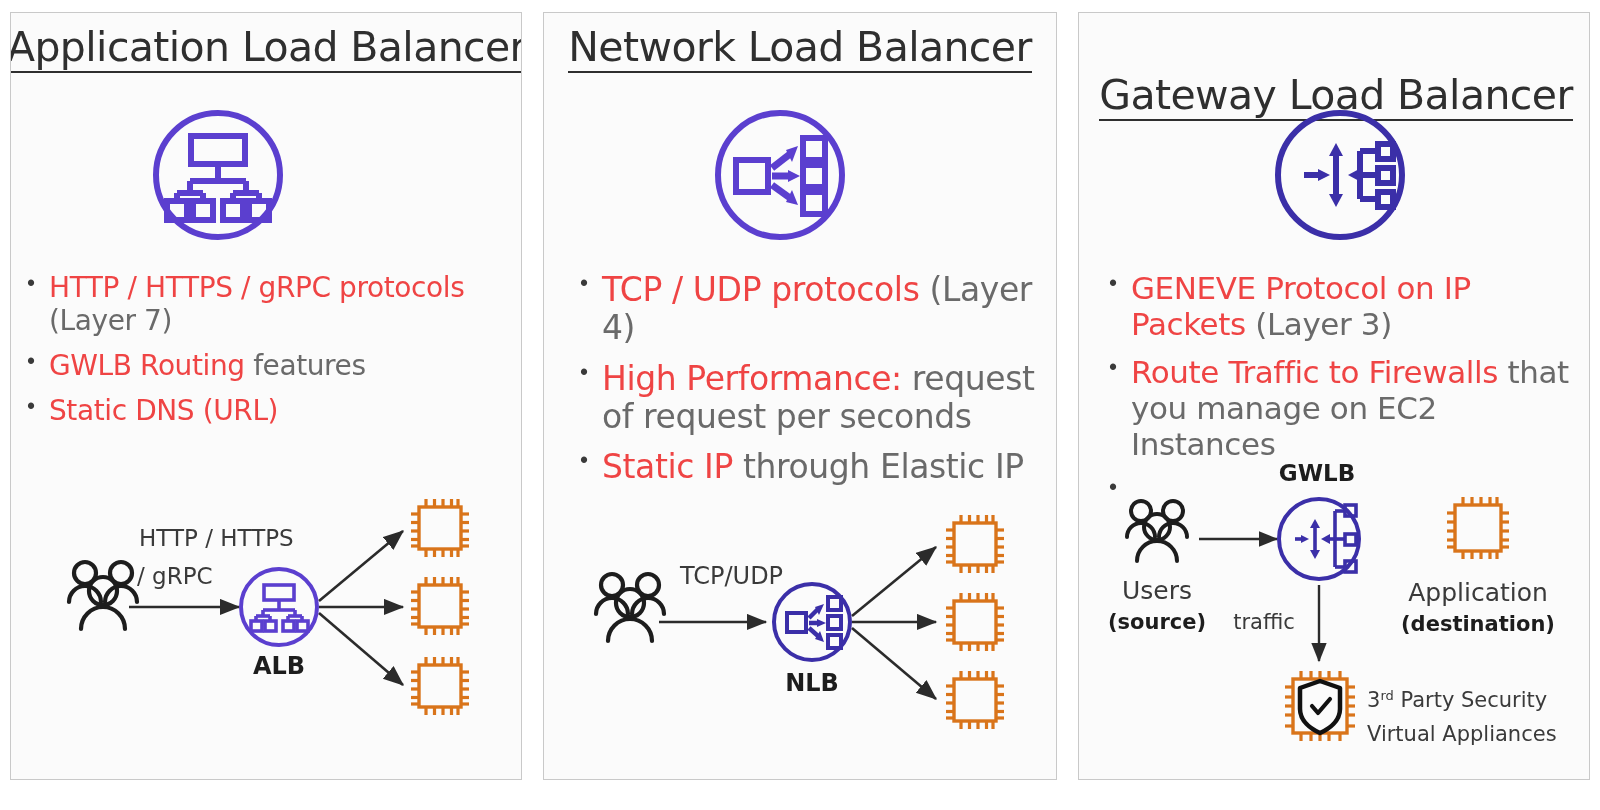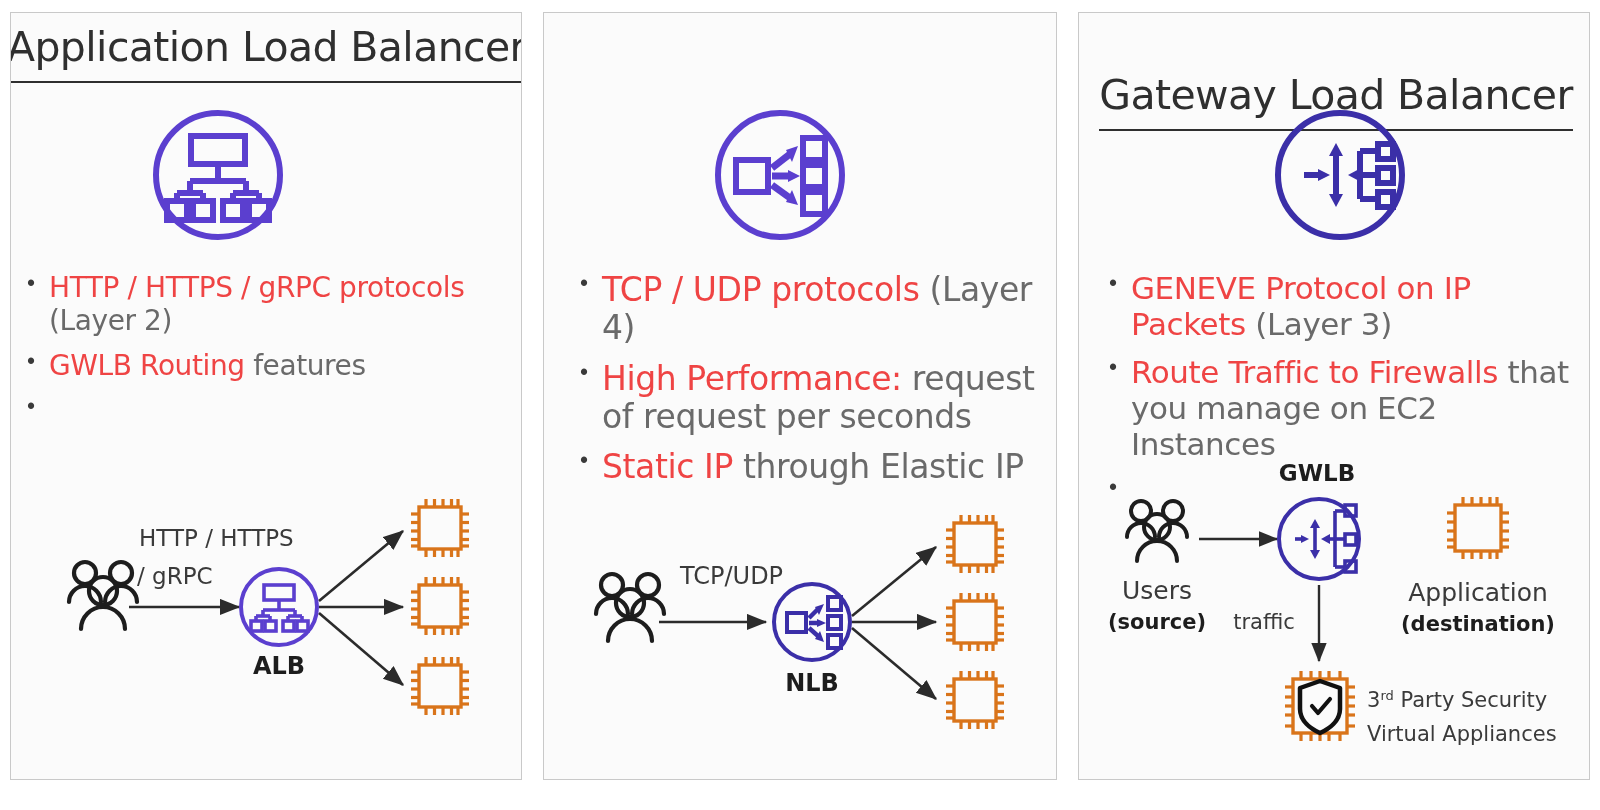--- a/index.html
+++ b/index.html
@@ -34,21 +34,21 @@
   .title{
     font-family:"DejaVu Sans","Liberation Sans",sans-serif;
     font-weight:400;
     font-size:41px;
     line-height:1;
     color:#2f2f2f;
     letter-spacing:-0.6px;
     white-space:nowrap;
     display:inline-block;
     border-bottom:2px solid #2f2f2f;
-    padding-bottom:13px;
+    padding-bottom:3px;
   }
   .title-wrap{position:absolute;left:0;top:14px;width:100%;text-align:center;}
   .p1 .title-wrap{left:-4px;}
   .p3 .title-wrap{left:2px;margin-top:48px;}
 
   
   .hero{position:absolute;top:92px;left:0;width:100%;display:flex;justify-content:center;}
   .p1 .hero{left:-48px;}
   .p2 .hero{left:-20px;}
   .p3 .hero{left:6px;}
@@ -121,28 +121,29 @@
           <rect x="89" y="96" width="20" height="19" fill="none" stroke="#5b3fcf" stroke-width="6"></rect>
           <rect x="115" y="96" width="20" height="19" fill="none" stroke="#5b3fcf" stroke-width="6"></rect>
           <rect x="145" y="96" width="20" height="19" fill="none" stroke="#5b3fcf" stroke-width="6"></rect>
           <rect x="171" y="96" width="20" height="19" fill="none" stroke="#5b3fcf" stroke-width="6"></rect>
         </svg>
       </div>
 
       <div class="bullets">
         <div class="bullet">
           <span class="dot">•</span>
-          <span class="btext"><b>HTTP / HTTPS / gRPC protocols</b><span> (Layer 2)</span></span>
+          <span class="btext"><b>HTTP / HTTPS / gRPC protocols</b><span> (Layer 7)</span></span>
         </div>
         <div class="bullet">
           <span class="dot">•</span>
           <span class="btext"><b>GWLB Routing</b><span> features</span></span>
         </div>
         <div class="bullet">
           <span class="dot">•</span>
+          <span class="btext"><b>Static DNS (URL)</b><span></span></span>
         </div>
       </div>
 
       <div class="diagram">
         <svg width="512" height="300" viewBox="0 0 512 300">
           <defs>
             <marker id="ah" markerWidth="9" markerHeight="9" refX="7.5" refY="3.2" orient="auto">
               <path d="M0,0 L8,3.2 L0,6.4 Z" fill="#2b2b2b"></path>
             </marker>
           </defs>
@@ -260,20 +261,23 @@
                 <line x1="50" y1="32" x2="58" y2="32"></line>
                 <line x1="50" y1="40.5" x2="58" y2="40.5"></line>
                 <line x1="50" y1="47" x2="58" y2="47"></line>
             </g>
           </g>
         </svg>
       </div>
     </div>
 
     <div class="panel p2">
+      <div class="title-wrap">
+        <span class="title">Network Load Balancer</span>
+      </div>
 
       <div class="hero">
         <svg width="280" height="140" viewBox="0 0 280 140">
           <circle cx="140" cy="70" r="62" fill="none" stroke="#5b3fcf" stroke-width="6"></circle>
           <rect x="96" y="55" width="32" height="32" fill="none" stroke="#5b3fcf" stroke-width="6"></rect>
           <rect x="163" y="33" width="22" height="22" fill="none" stroke="#5b3fcf" stroke-width="6"></rect>
           <rect x="163" y="60" width="22" height="22" fill="none" stroke="#5b3fcf" stroke-width="6"></rect>
           <rect x="163" y="87" width="22" height="22" fill="none" stroke="#5b3fcf" stroke-width="6"></rect>
           <path d="M132 63 L150 49" stroke="#5b3fcf" stroke-width="7" fill="none"></path>
           <path d="M158 41 L146 45 L152 57 Z" fill="#5b3fcf"></path>

